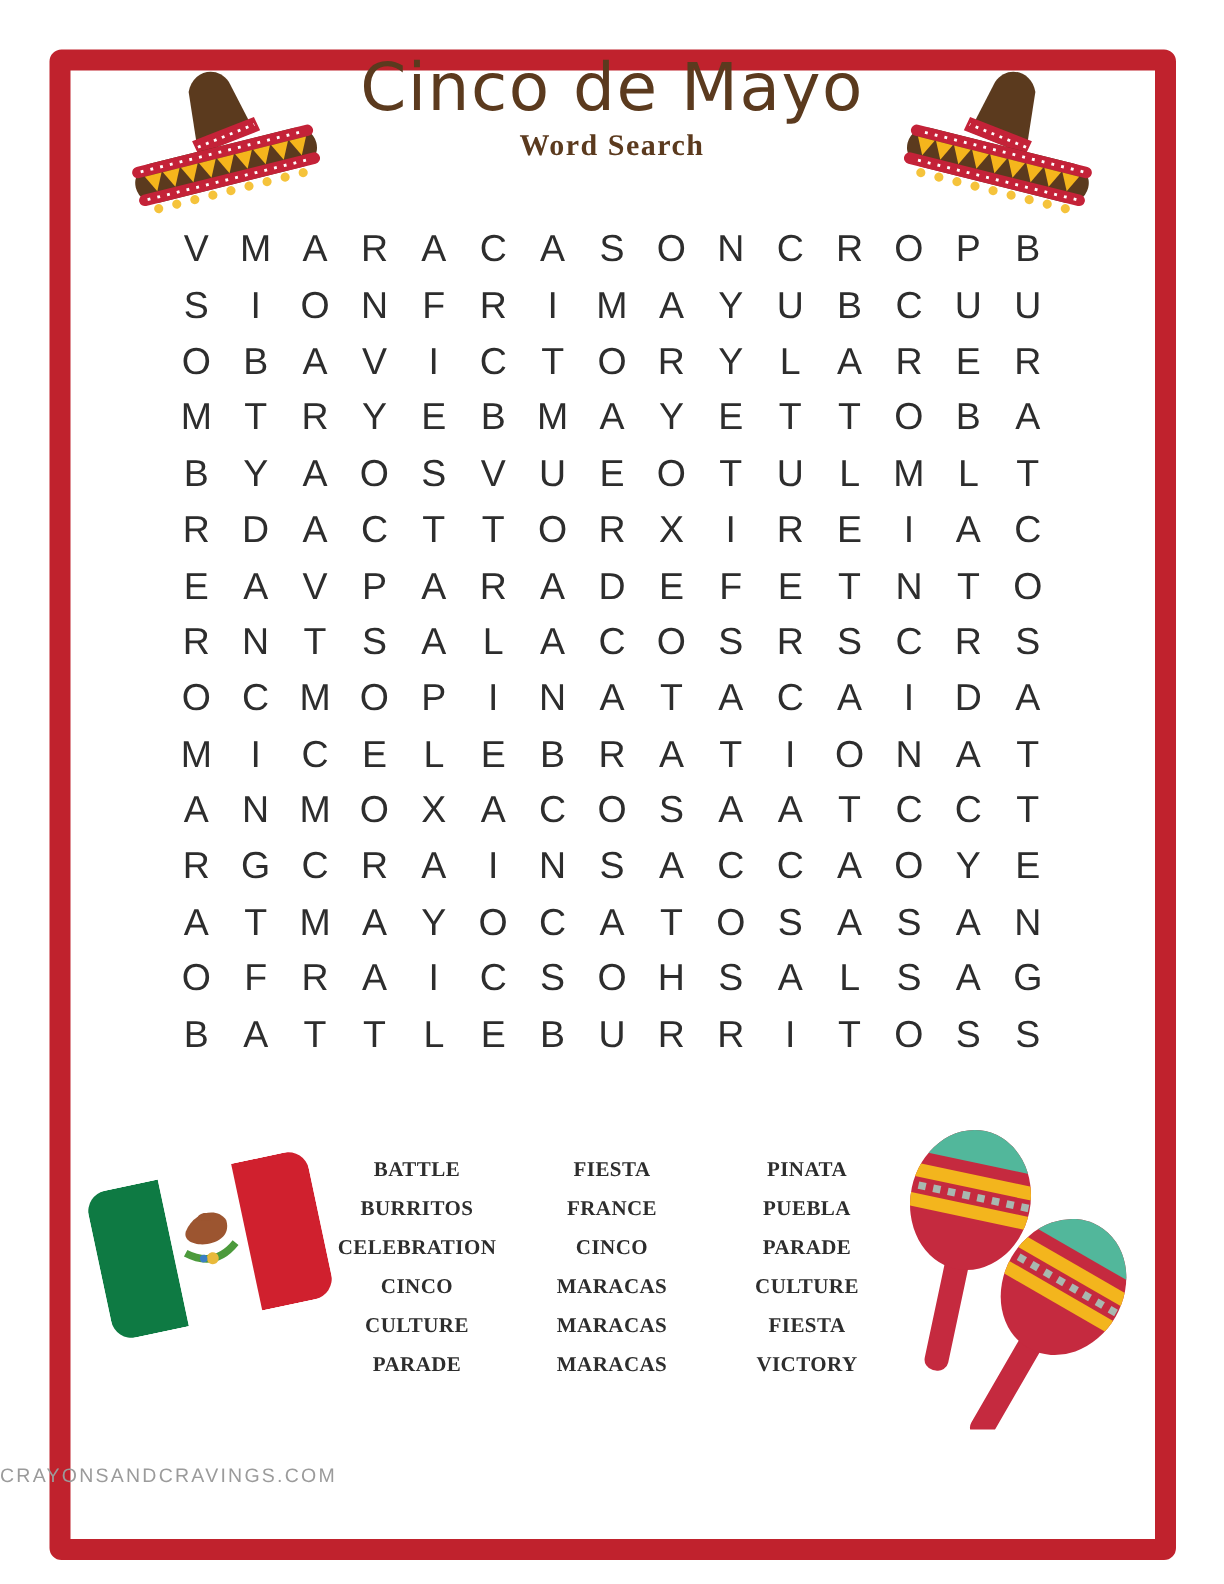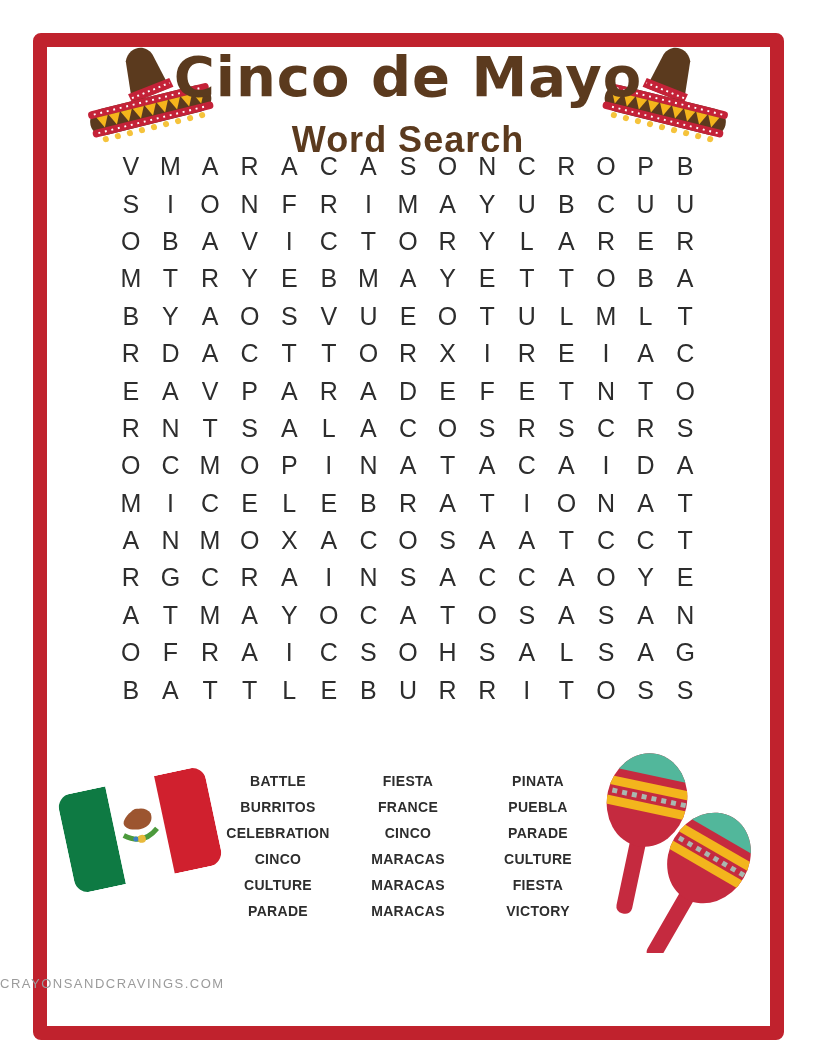--- a/index.html
+++ b/index.html
@@ -7,44 +7,44 @@
     position:relative;width:816px;height:1056px;background:#ffffff;
     font-family:"Liberation Sans",sans-serif;overflow:hidden;margin:0 auto;
   }
   .frame{
     position:absolute;left:33px;top:33px;width:751px;height:1007px;
     box-sizing:border-box;border:14px solid var(--border-red,#C0222D);
     border-radius:8px;pointer-events:none;
   }
   .header{position:absolute;top:36px;left:0;width:100%;text-align:center;}
   .title{
-    font-family:"DejaVu Sans",sans-serif;font-weight:700;font-size:56px;
-    line-height:1.05;color:var(--title-brown,#5B3A1E);letter-spacing:1px;margin:12px;
+    font-family:"DejaVu Sans",sans-serif;font-weight:400;font-size:44px;
+    line-height:1.05;color:var(--title-brown,#5B3A1E);letter-spacing:1px;margin:0;
   }
   .subtitle{
-    font-family:Liberation Sans, sans-serif;font-weight:800;font-size:36px;
+    font-family:Liberation Serif, serif;font-weight:800;font-size:20px;
     color:var(--title-brown,#5B3A1E);letter-spacing:1px;margin:4px 0 12px 0;
   }
   .sombrero{position:absolute;top:42px;width:135px;height:105px;}
   .sombrero.left{left:80px;}
   .sombrero.right{left:601px;transform:scaleX(-1);}
   .grid{
     position:absolute;top:148px;left:50%;transform:translateX(-50%);
     display:grid;grid-template-columns:repeat(15,39.6px);grid-auto-rows:37.4px;
   }
   .cell{
     display:flex;align-items:center;justify-content:center;
     font-size:25px;color:var(--letter-dark,#2D2D2D);
     font-family:"Liberation Sans",sans-serif;
   }
   .words{position:absolute;top:768px;left:213px;width:390px;display:flex;}
   .word-col{flex:1;text-align:center;}
   .word{
     font-size:14px;font-weight:bold;line-height:26px;
-    color:var(--letter-dark,#2D2D2D);letter-spacing:0.3px;
+    color:var(--letter-dark,#2D2D2D);letter-spacing:0.3px;font-family:Liberation Serif, serif;
   }
   .flag{position:absolute;left:64px;top:780px;width:152px;height:100px;transform:rotate(-12deg);}
   .maracas{position:absolute;left:585px;top:738px;width:195px;height:215px;}
   .footer{
     position:absolute;top:976px;left:0;width:100%;text-align:left;
     font-size:13px;letter-spacing:1.5px;color:var(--footer-gray,#9B9B9B);
   }
 </style>
 </head>
 <body>

